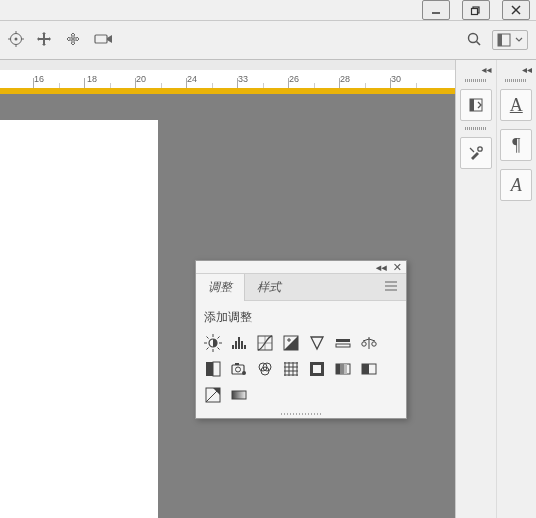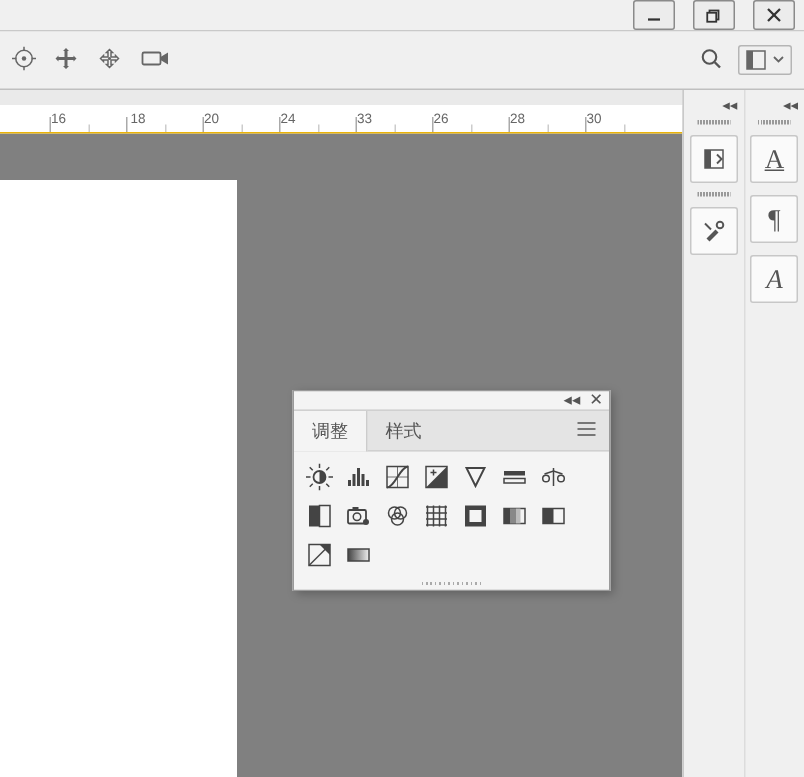--- a/index.html
+++ b/index.html
@@ -9,41 +9,41 @@
   .tb-btn svg{display:block;}
   
   .optbar{height:38px;border-bottom:1px solid #bfbfbf;display:flex;align-items:center;justify-content:space-between;padding:0 8px;background:#f0f0f0;}
   .opt-left{display:flex;align-items:center;gap:12px;}
   .opt-right{display:flex;align-items:center;gap:10px;}
   .icon{color:#5a5a5a;}
   .workspace-dd{display:flex;align-items:center;gap:4px;border:1px solid #b5b5b5;padding:2px 4px;border-radius:2px;}
   
   .main{position:relative;height:460px;display:flex;}
   .canvas-wrap{flex:1;position:relative;background:#808080;}
-  .hruler{position:absolute;top:0;left:0;right:0;height:18px;background:#fff;border-bottom:1px solid #eab308;}
+  .hruler{position:absolute;top:0;left:0;right:0;height:18px;background:#fff;border-bottom:6px solid #eab308;}
   .hruler .lbl{position:absolute;top:4px;font-size:9px;color:#666;}
   .hruler .tick{position:absolute;top:8px;width:1px;height:10px;background:#aaa;}
   .hruler .mtick{position:absolute;top:13px;width:1px;height:5px;background:#ccc;}
   .doc{position:absolute;left:0;top:60px;width:158px;height:415px;background:#fff;}
   
   .dock{width:80px;background:#f0f0f0;border-left:1px solid #c9c9c9;display:flex;position:relative;}
   .dcol{display:flex;flex-direction:column;align-items:center;padding-top:4px;border-right:1px solid #dcdcdc;}
   .dcol:last-child{border-right:none;}
   .dcol-a{width:40px;}
   .dcol-b{width:40px;}
   .grab{height:6px;width:100%;display:flex;justify-content:center;align-items:center;margin-bottom:2px;}
   .grab::after{content:"";display:block;width:22px;height:3px;background:repeating-linear-gradient(90deg,#999,#999 1px,transparent 1px,transparent 2px);}
   .collapse-btn{font-size:10px;color:#555;align-self:flex-end;padding:0 4px 2px;cursor:pointer;}
   .dock-item{width:30px;height:30px;margin:4px 0;display:flex;align-items:center;justify-content:center;border:1px solid #c7c7c7;border-radius:2px;background:#fafafa;}
   .dock-item.txt{font-family:"Times New Roman",serif;font-size:18px;color:#555;}
   
   .panel{position:absolute;left:195px;top:200px;width:210px;background:#f4f4f4;border:1px solid #9a9a9a;box-shadow:2px 2px 6px rgba(0,0,0,0.25);z-index:10;}
   .panel-top{height:12px;display:flex;justify-content:flex-end;align-items:center;padding:0 4px;gap:6px;background:#f4f4f4;}
   .panel-top span{font-size:11px;color:#555;cursor:pointer;line-height:1;}
-  .panel-tabs{display:flex;align-items:center;background:#e4e4e4;border-top:1px solid #d0d0d0;border-bottom:1px solid #d0d0d0;position:relative;height:26px;}
+  .panel-tabs{display:flex;align-items:center;background:#e4e4e4;border-top:1px solid #d0d0d0;border-bottom:1px solid #d0d0d0;position:relative;height:26px;font-style:italic;}
   .ptab{padding:5px 12px;font-size:12px;color:#555;cursor:pointer;}
   .ptab.active{background:#f4f4f4;border-right:1px solid #ccc;}
   .panel-menu{margin-left:auto;padding:0 8px;color:#777;cursor:pointer;}
   .panel-body{padding:8px 8px 6px;}
   .panel-body .hdr{font-size:12px;color:#444;margin-bottom:8px;}
   .icon-grid{display:flex;flex-wrap:wrap;gap:8px 8px;}
   .adj{width:18px;height:18px;display:flex;align-items:center;justify-content:center;cursor:pointer;}
   .adj svg{display:block;}
   .panel-foot{height:8px;background:#f4f4f4;display:flex;justify-content:center;align-items:center;}
   .panel-foot::after{content:"";width:40px;height:2px;background:repeating-linear-gradient(90deg,#aaa,#aaa 1px,transparent 1px,transparent 3px);}
@@ -163,20 +163,21 @@
         <div class="ptab">样式</div>
         <div class="panel-menu">
           <svg width="14" height="10" viewBox="0 0 14 10">
               <line x1="1" y1="1" x2="13" y2="1" stroke="#777" stroke-width="1.2"></line>
               <line x1="1" y1="5" x2="13" y2="5" stroke="#777" stroke-width="1.2"></line>
               <line x1="1" y1="9" x2="13" y2="9" stroke="#777" stroke-width="1.2"></line>
             </svg>
         </div>
       </div>
       <div class="panel-body">
+        <div class="hdr">添加调整</div>
         <div class="icon-grid">
 
           <span class="adj">
               <svg width="18" height="18" viewBox="0 0 18 18">
                 <circle cx="9" cy="9" r="4" fill="none" stroke="#444" stroke-width="1.2"></circle>
                 <path d="M9 5a4 4 0 010 8z" fill="#444"></path>
                 <g stroke="#444" stroke-width="1">
                   <line x1="9" y1="0" x2="9" y2="3"></line>
                   <line x1="9" y1="15" x2="9" y2="18"></line>
                   <line x1="0" y1="9" x2="3" y2="9"></line>

